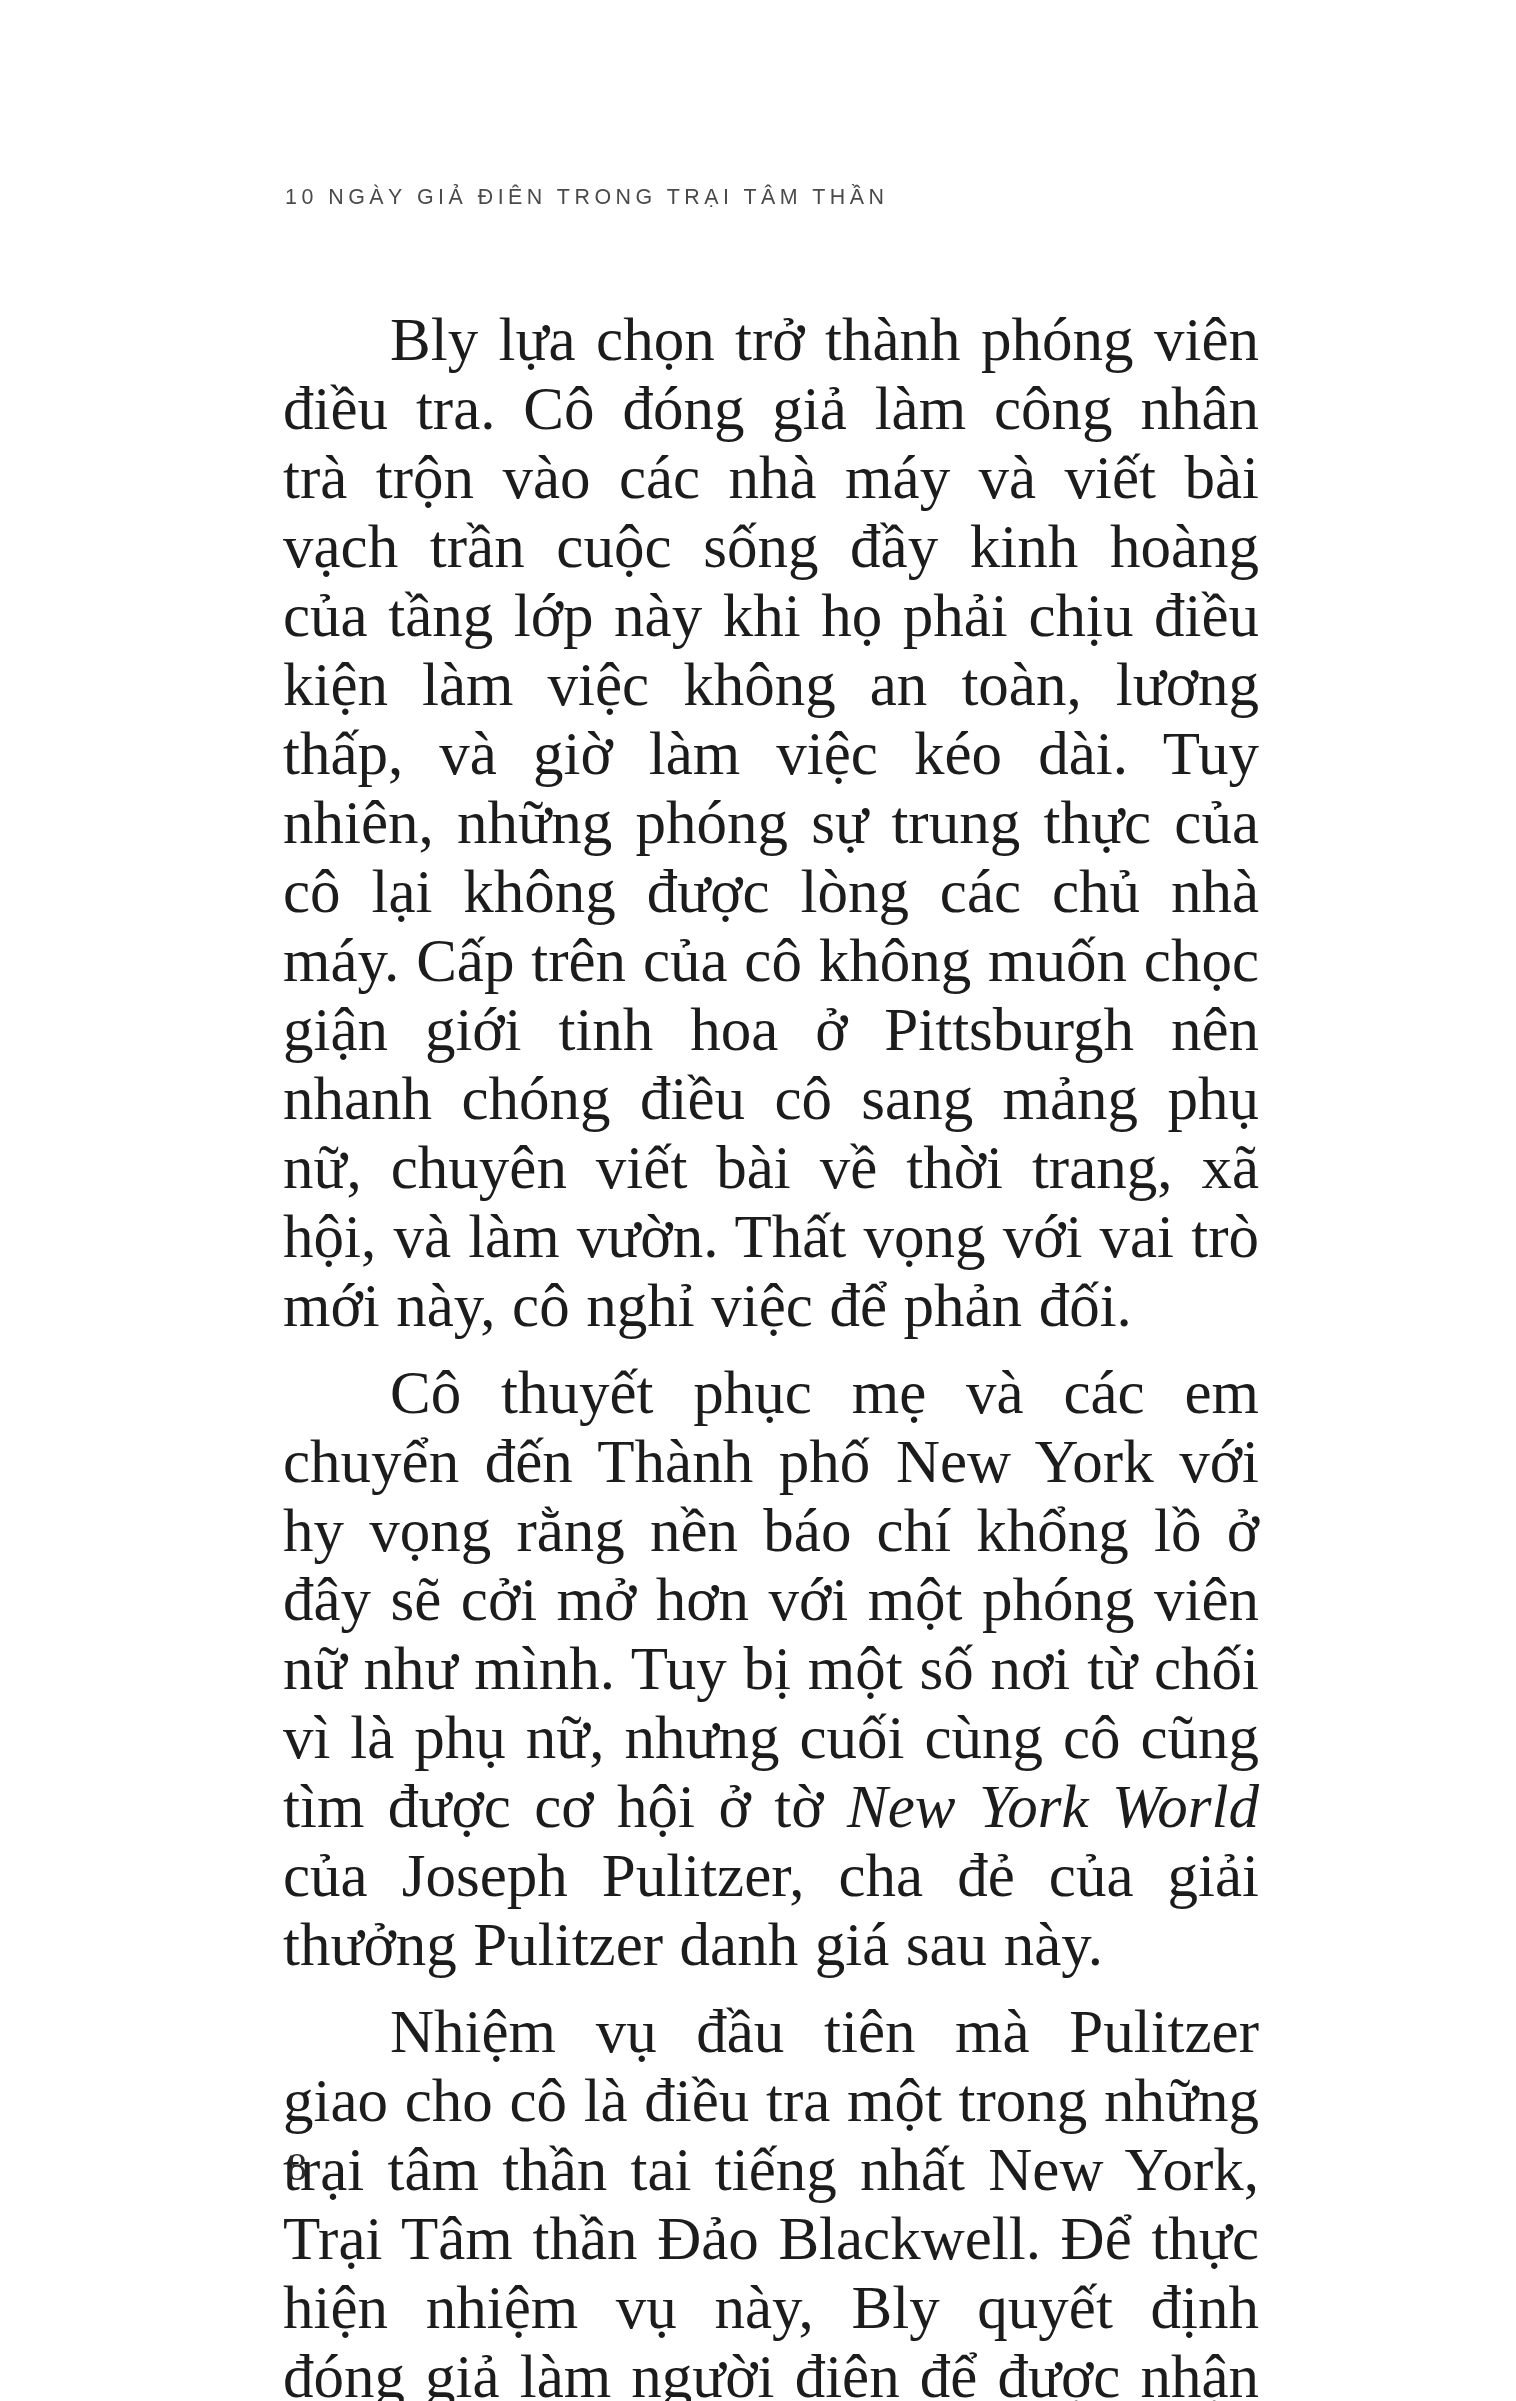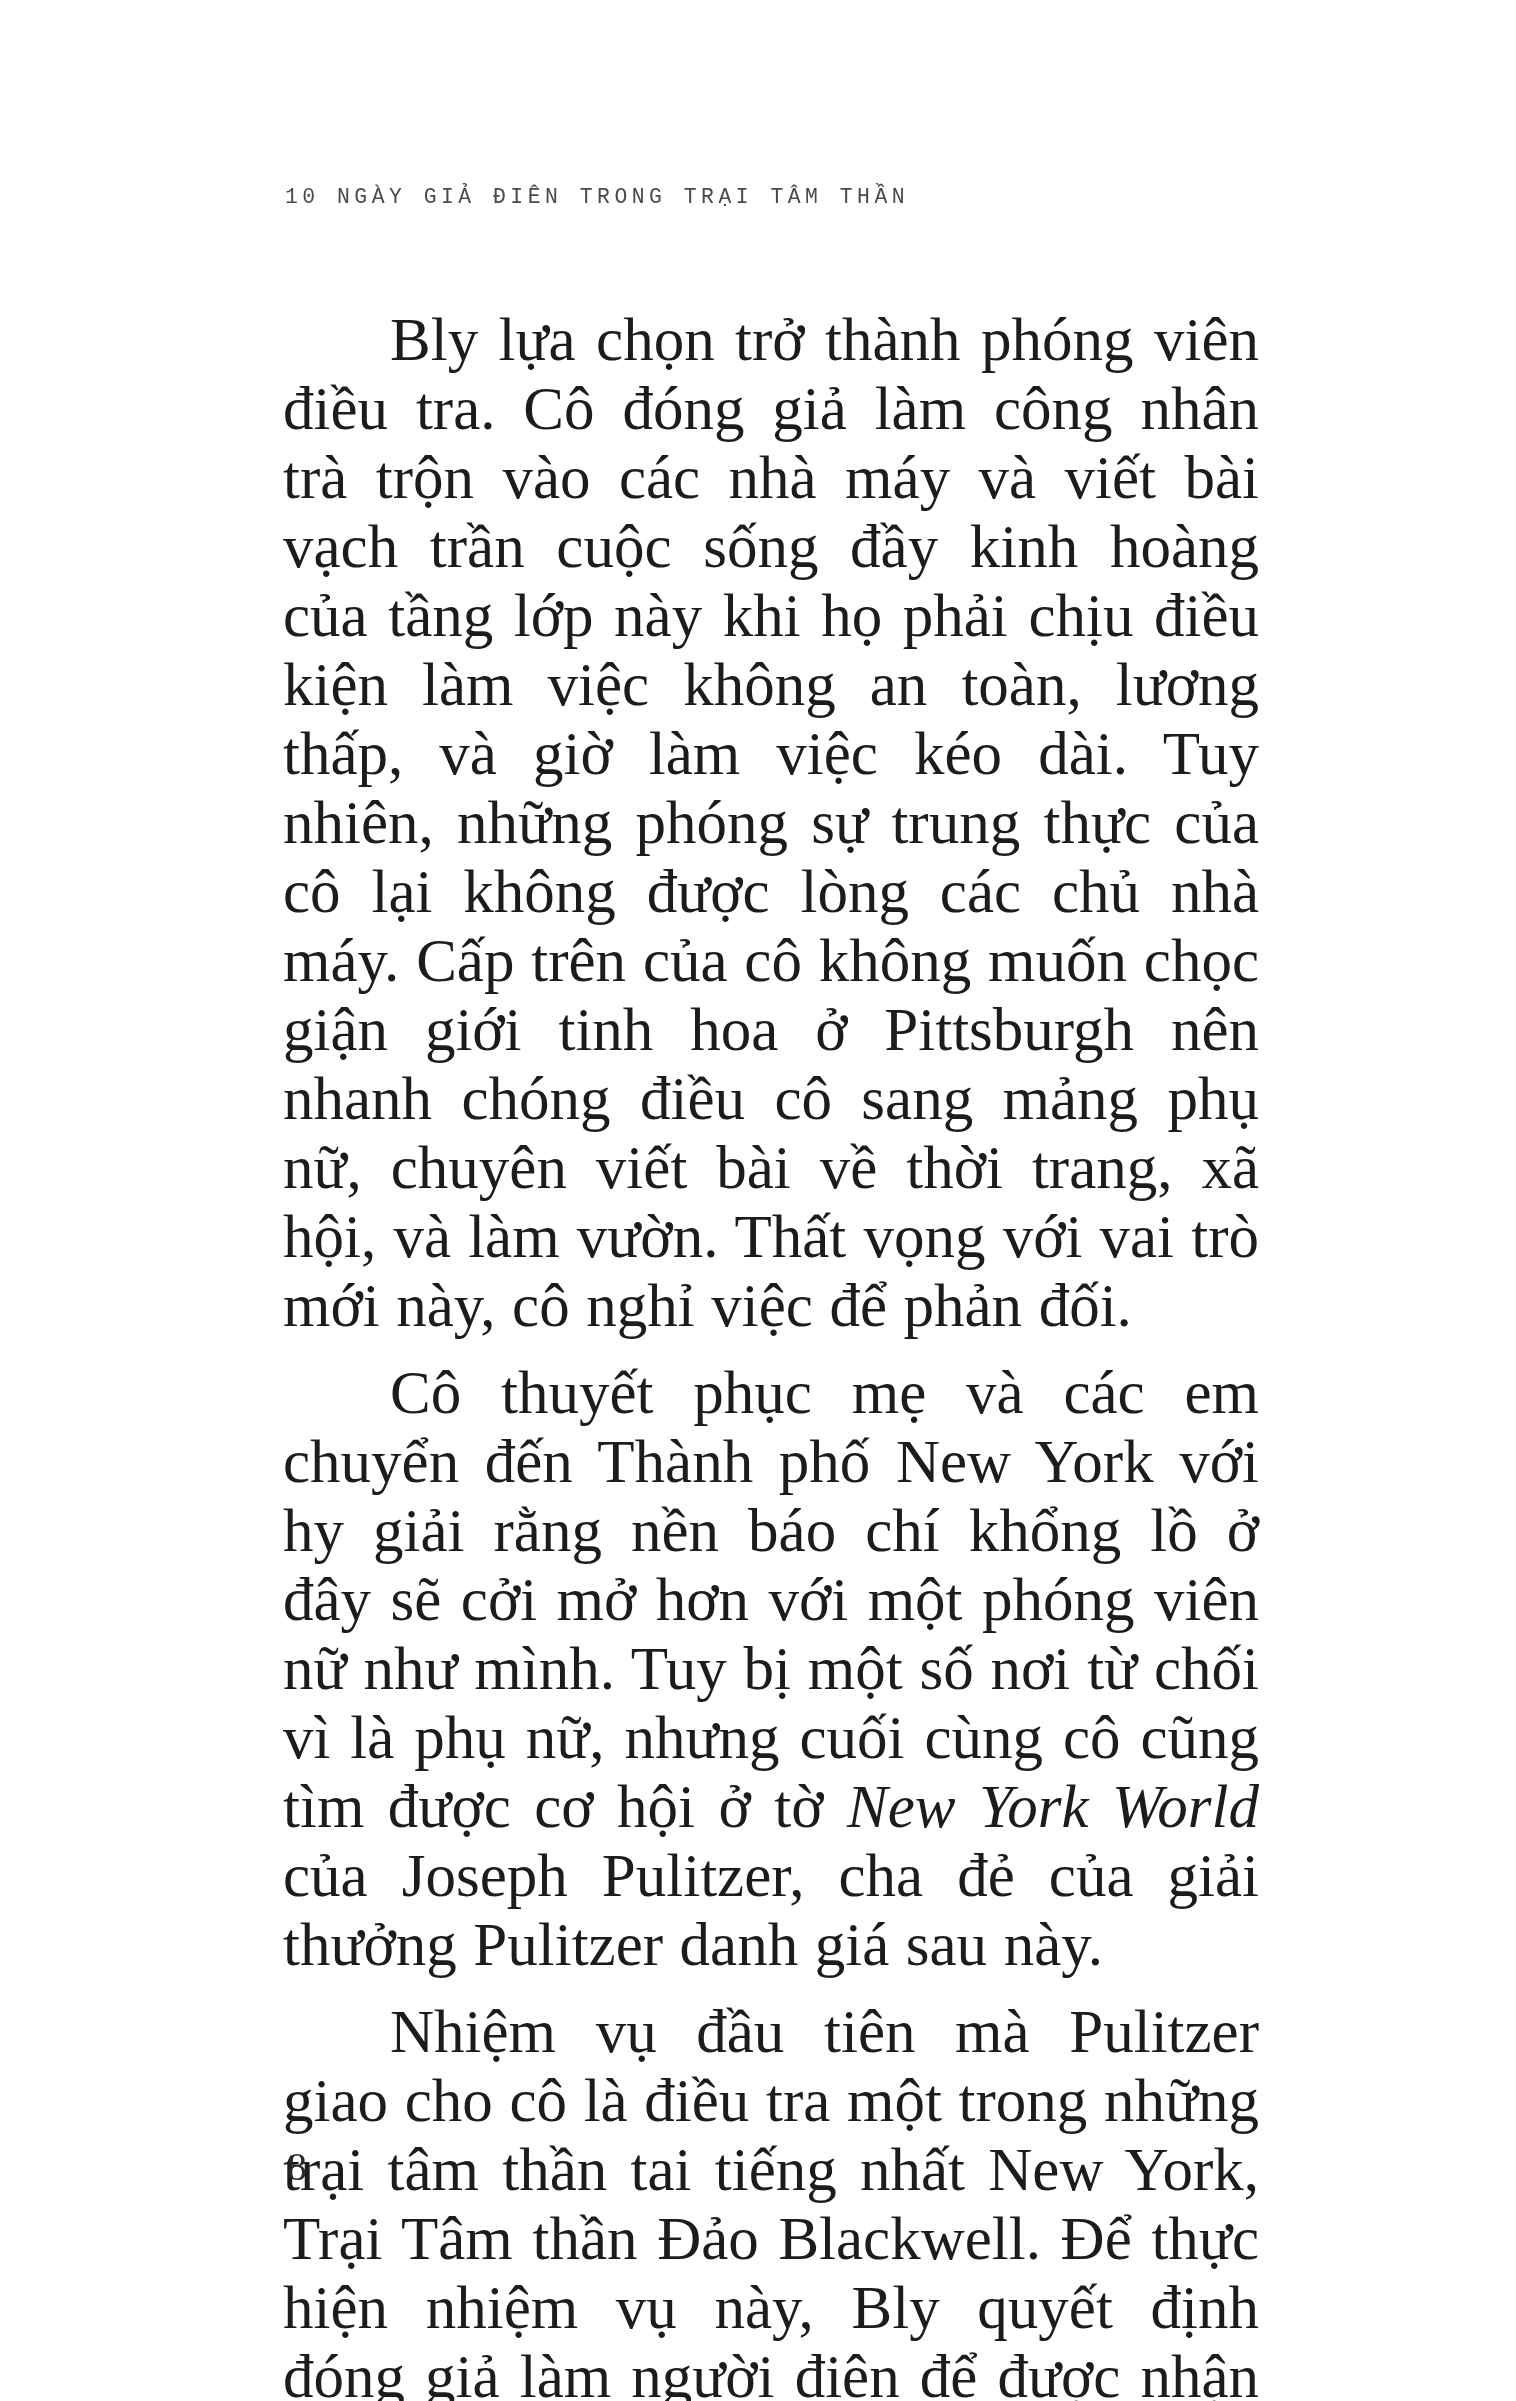--- a/index.html
+++ b/index.html
@@ -17,21 +17,21 @@
   .page {
     position: absolute;
     inset: 0;
     background: #ffffff;
     overflow: hidden;
   }
   .running-header {
     position: absolute;
     top: 185px;
     left: 285px;
-    font-family: Liberation Mono, monospace;
+    font-family: Liberation Sans, sans-serif;
     font-size: 21.4px;
     letter-spacing: 4.5px;
     color: #4a4a4a;
     white-space: nowrap;
   }
   .body-text {
     position: absolute;
     top: 305px;
     left: 283px;
     width: 976px;
@@ -62,19 +62,19 @@
   }
 </style>
 </head>
 <body>
 
 <div class="page">
   <div class="running-header">10 NGÀY GIẢ ĐIÊN TRONG TRẠI TÂM THẦN</div>
 
   <div class="body-text">
       <p class="para"><span>Bly lựa chọn trở thành phóng viên điều tra. Cô đóng giả làm công nhân trà trộn vào các nhà máy và viết bài vạch trần cuộc sống đầy kinh hoàng của tầng lớp này khi họ phải chịu điều kiện làm việc không an toàn, lương thấp, và giờ làm việc kéo dài. Tuy nhiên, những phóng sự trung thực của cô lại không được lòng các chủ nhà máy. Cấp trên của cô không muốn chọc giận giới tinh hoa ở Pittsburgh nên nhanh chóng điều cô sang mảng phụ nữ, chuyên viết bài về thời trang, xã hội, và làm vườn. Thất vọng với vai trò mới này, cô nghỉ việc để phản đối.</span></p>
-      <p class="para"><span>Cô thuyết phục mẹ và các em chuyển đến Thành phố New York với hy giải rằng nền báo chí khổng lồ ở đây sẽ cởi mở hơn với một phóng viên nữ như mình. Tuy bị một số nơi từ chối vì là phụ nữ, nhưng cuối cùng cô cũng tìm được cơ hội ở tờ </span><span class="italic">New York World</span><span> của Joseph Pulitzer, cha đẻ của giải thưởng Pulitzer danh giá sau này.</span></p>
+      <p class="para"><span>Cô thuyết phục mẹ và các em chuyển đến Thành phố New York với hy vọng rằng nền báo chí khổng lồ ở đây sẽ cởi mở hơn với một phóng viên nữ như mình. Tuy bị một số nơi từ chối vì là phụ nữ, nhưng cuối cùng cô cũng tìm được cơ hội ở tờ </span><span class="italic">New York World</span><span> của Joseph Pulitzer, cha đẻ của giải thưởng Pulitzer danh giá sau này.</span></p>
       <p class="para"><span>Nhiệm vụ đầu tiên mà Pulitzer giao cho cô là điều tra một trong những trại tâm thần tai tiếng nhất New York, Trại Tâm thần Đảo Blackwell. Để thực hiện nhiệm vụ này, Bly quyết định đóng giả làm người điên để được nhận vào Trại với tư sống bệnh nhân. Trong suốt mười ngày ở đó, Bly</span></p>
     </div>
 
   <div class="page-number">8</div>
 </div>
 
 
 </body></html>

